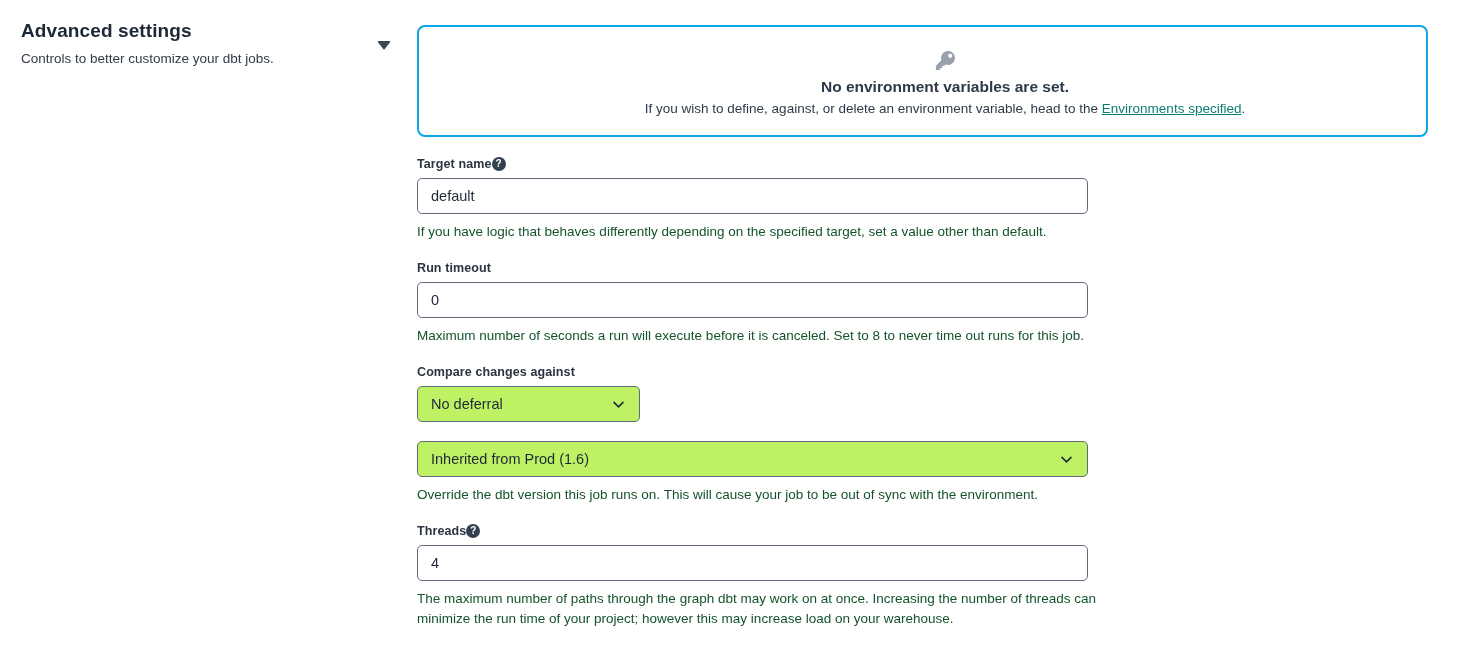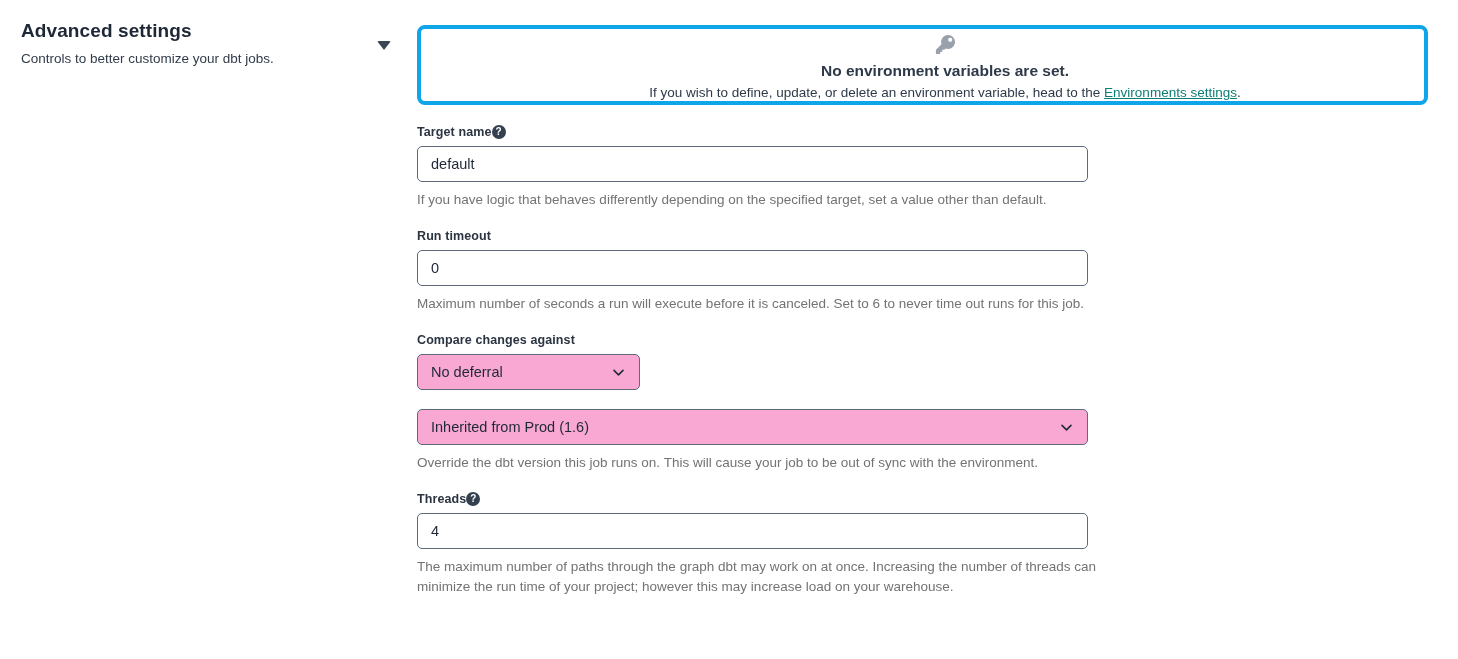--- a/index.html
+++ b/index.html
@@ -24,22 +24,22 @@
     border-left: 7px solid transparent;
     border-right: 7px solid transparent;
     border-top: 9px solid #3b4754;
     border-radius: 2px;
   }
 
   
   .content { position: absolute; left: 417px; top: 25px; width: 1011px; }
 
   .env-box {
-    width: 100%; height: 80px;
-    border: 4px solid #0ea5e9; border-radius: 8px;
+    width: 100%; height: 112px;
+    border: 2px solid #0ea5e9; border-radius: 8px;
     display: flex; flex-direction: column; align-items: center; justify-content: center;
     text-align: center; background: #ffffff; padding-top: 2px; padding-left: 45px;
   }
   .env-icon { line-height: 0; }
   .env-title { margin-top: 6px; font-size: 15.5px; font-weight: 700; color: #2e3a49; }
   .env-message { margin-top: 5px; font-size: 13.5px; color: #2e3a49; }
   .env-message a, .env-link {
     color: #0c7d74; text-decoration: underline; cursor: pointer; font-size: 13.5px;
   }
 
@@ -59,66 +59,66 @@
     width: 100%; height: 36px;
     border: 1px solid #5f6b7c; border-radius: 5px;
     padding: 11px 13px; font-size: 14.5px; color: #1f2837;
     font-family: "Liberation Sans", sans-serif; background: #ffffff;
     outline: none; display: block;
   }
   .select-control {
     height: 36px; width: 100%;
     border: 1px solid #5f6b7c; border-radius: 5px;
     padding: 0 13px; font-size: 14.5px; color: #1f2837;
-    background: #f9a8d4; cursor: pointer;
+    background: #bef264; cursor: pointer;
     display: flex; align-items: center; justify-content: space-between;
   }
   .select-control.narrow { width: 223px; }
   .chevron { line-height: 0; margin-left: 10px; }
-  .hint { margin-top: 8px; font-size: 13.5px; line-height: 20px; color: #737373; width: 700px; }
+  .hint { margin-top: 8px; font-size: 13.5px; line-height: 20px; color: #14532d; width: 700px; }
 </style>
 </head>
 <body>
 
 <div class="header-block">
   <div class="page-title">Advanced settings</div>
   <div class="page-subtitle">Controls to better customize your dbt jobs.</div>
 </div>
 
 <div class="caret"></div>
 
 <div class="content">
 
   <div class="env-box">
     <span class="env-icon">
       <svg width="23" height="23" viewBox="0 0 24 24" fill="#98a1ac" aria-hidden="true">
         <path d="M14.7 2a7.3 7.3 0 0 0-6.88 9.76L2 17.6V22h4.4v-2.2h2.2v-2.2h2.2l1.43-1.43A7.3 7.3 0 1 0 14.7 2zm2.2 7.3a2.2 2.2 0 1 1 0-4.4 2.2 2.2 0 0 1 0 4.4z"></path>
       </svg>
     </span>
     <div class="env-title">No environment variables are set.</div>
-    <div class="env-message"><span>If you wish to define, update, or delete an environment variable, head to the </span><a class="env-link">Environments settings</a><span>.</span></div>
+    <div class="env-message"><span>If you wish to define, against, or delete an environment variable, head to the </span><a class="env-link">Environments specified</a><span>.</span></div>
   </div>
 
   <div class="form">
 
     <div class="field">
       <div class="label-row">
         <span class="field-label">Target name</span>
         <span class="help-badge">?</span>
       </div>
       <input class="text-input" type="text" value="default" style="">
       <div class="hint">If you have logic that behaves differently depending on the specified target, set a value other than default.</div>
     </div>
 
     <div class="field">
       <div class="label-row">
         <span class="field-label">Run timeout</span>
       </div>
       <input class="text-input" type="text" value="0" style="">
-      <div class="hint">Maximum number of seconds a run will execute before it is canceled. Set to 6 to never time out runs for this job.</div>
+      <div class="hint">Maximum number of seconds a run will execute before it is canceled. Set to 8 to never time out runs for this job.</div>
     </div>
 
     <div class="field">
       <div class="label-row">
         <span class="field-label">Compare changes against</span>
       </div>
       <div class="select-control narrow">
         <span>No deferral</span>
         <span class="chevron">
           <svg width="15" height="15" viewBox="0 0 16 16" fill="none" aria-hidden="true">

